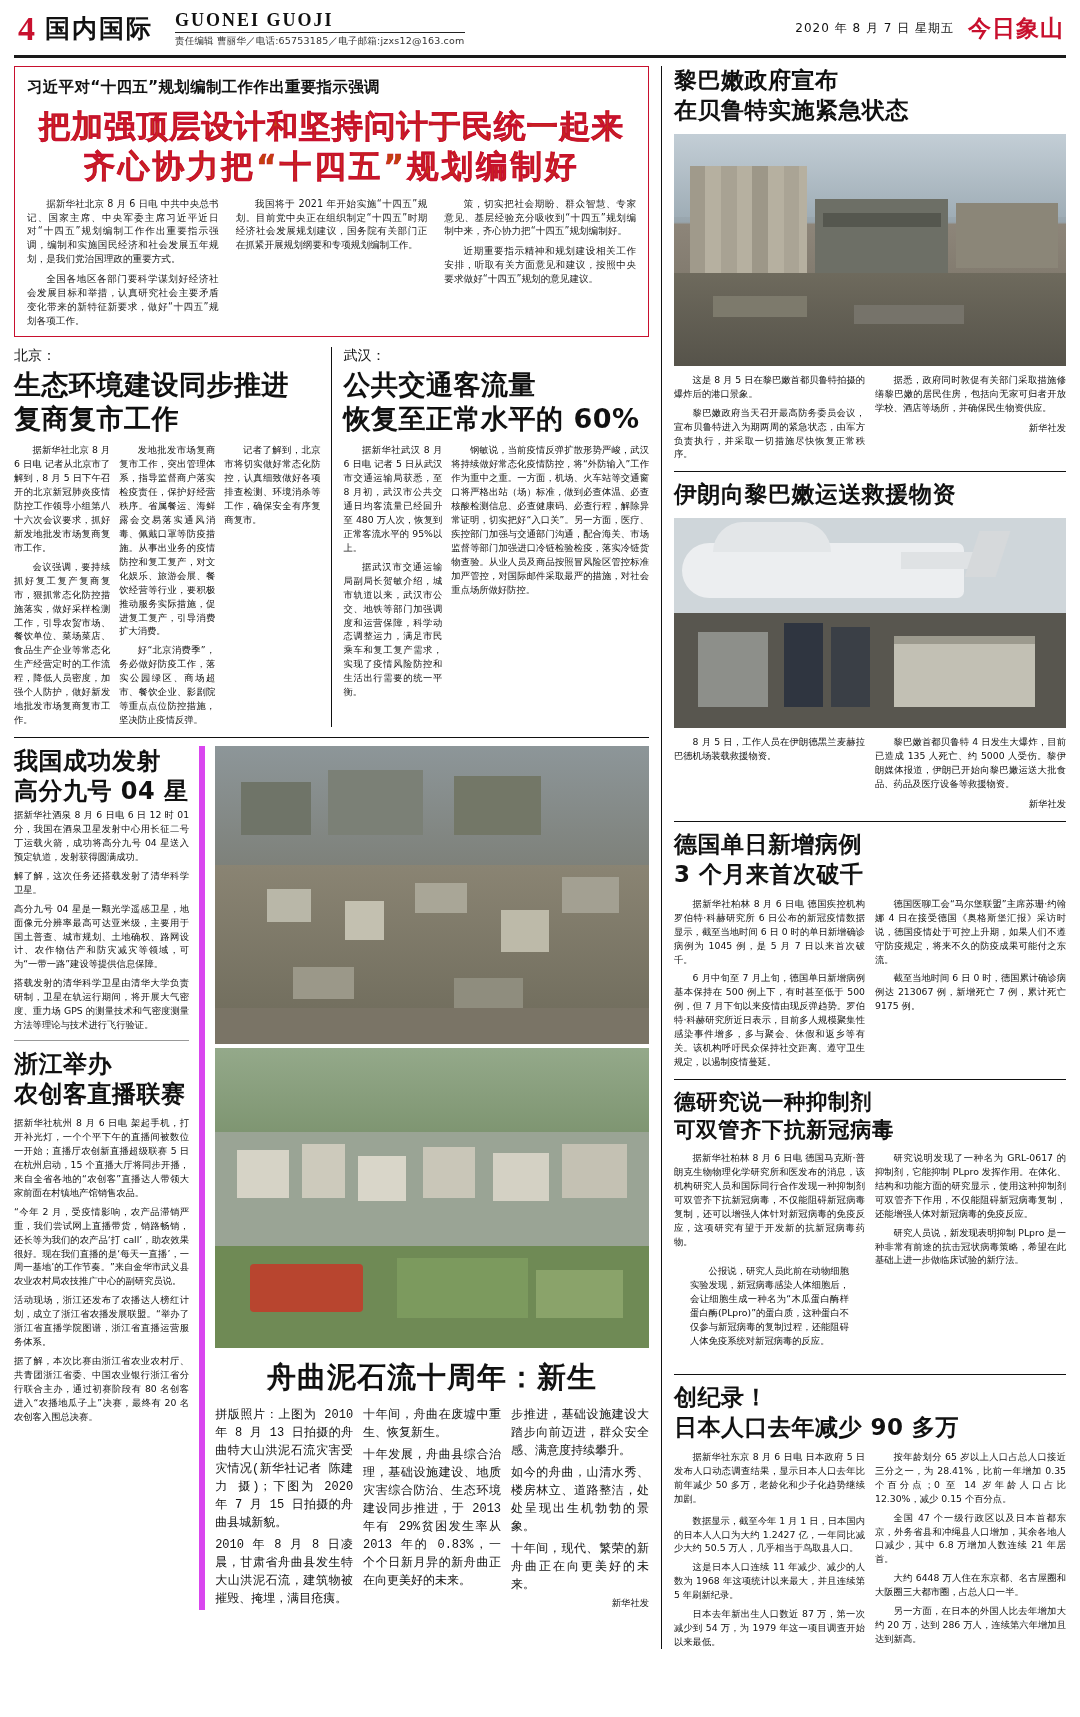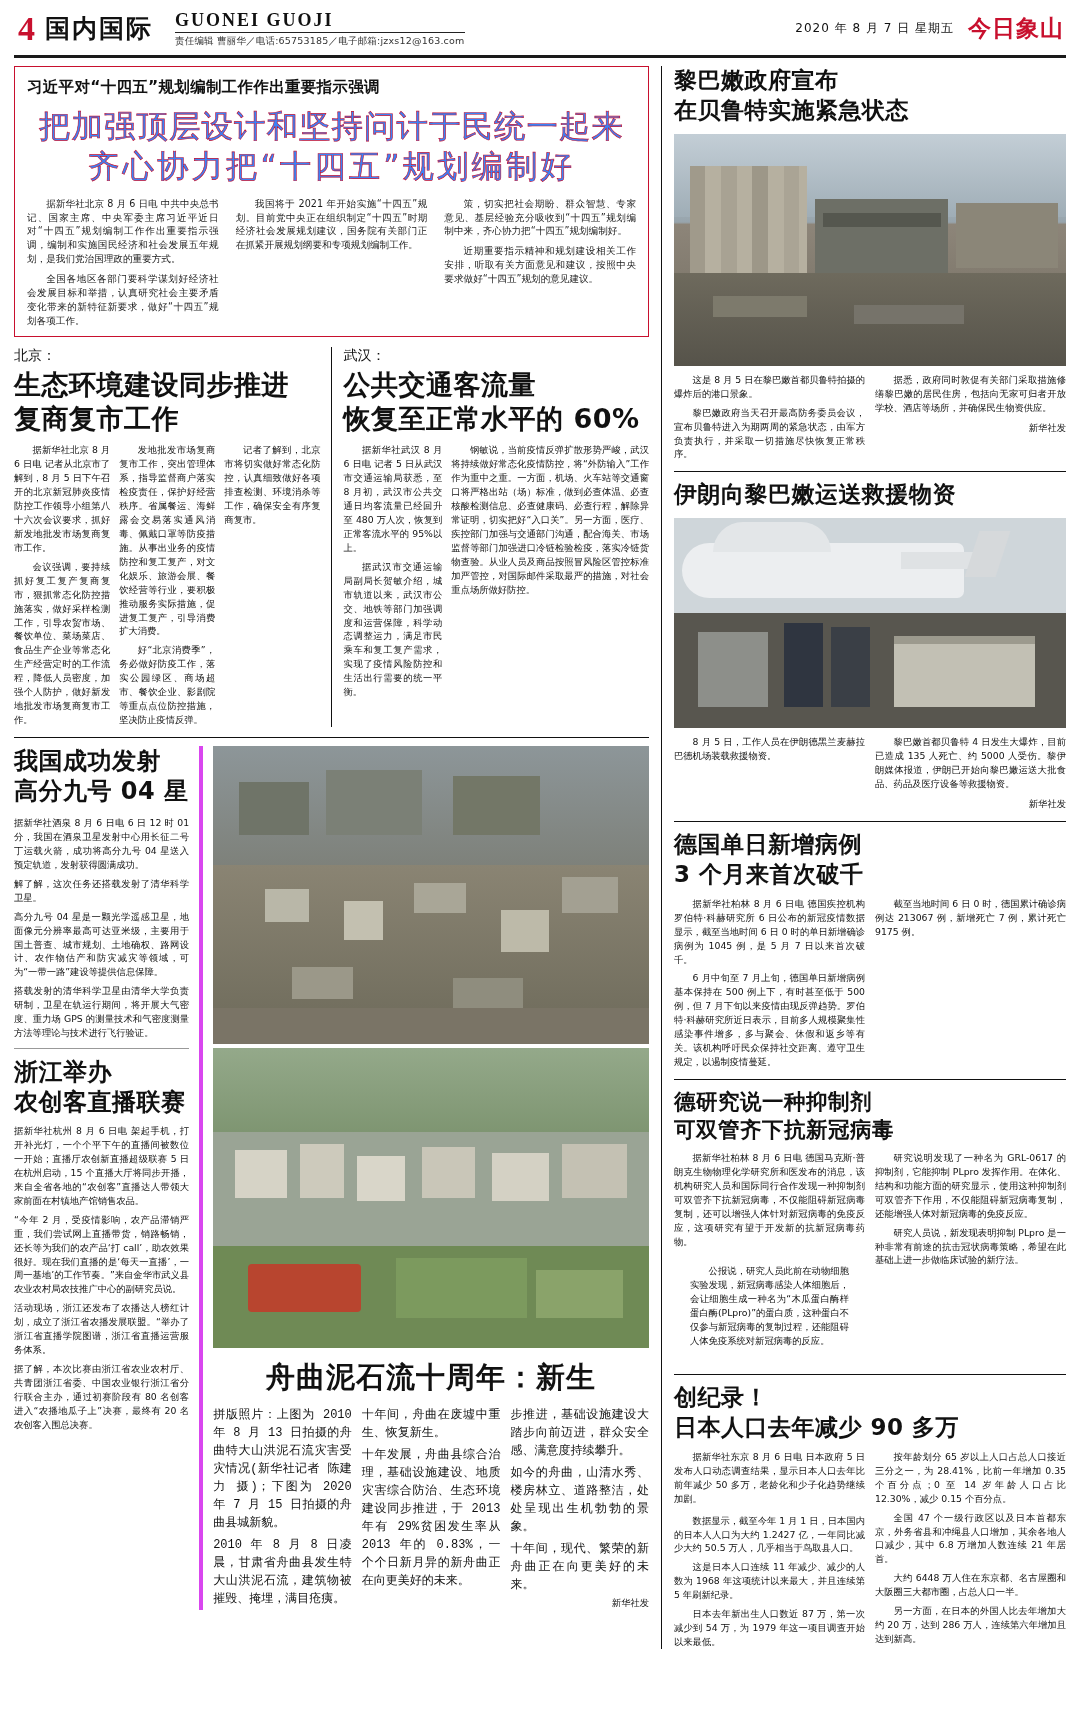--- a/index.html
+++ b/index.html
@@ -55,21 +55,21 @@
   .left-col { width:648px; padding-right:12px; border-right:1px solid #111; }
   .right-col { width:404px; padding-left:12px; }
 
   
   .lead-box { border:1.5px solid #c8102e; padding:10px 12px 8px 12px; }
   .lead-kicker {
     font-size:15.5px; font-weight:bold; letter-spacing:0.3px;
     font-family:"DejaVu Sans", sans-serif; margin-bottom:8px;
   }
   .lead-head1, .lead-head2 {
-    color:#3b82f6; font-weight:normal; text-align:center;
+    color:#c2410c; font-weight:bold; text-align:center;
     font-family:"DejaVu Sans", sans-serif;
     font-size:31.5px; letter-spacing:1px; line-height:1.28;
     -webkit-text-stroke:0.6px #c8102e;
   }
   .lead-head2 { letter-spacing:3px; }
   .lead-body {
     display:flex; gap:17px; margin-top:10px;
     font-size:9.6px; line-height:1.45; text-align:justify;
     font-family:"DejaVu Sans", sans-serif; color:#1a1a1a;
   }
@@ -93,21 +93,21 @@
   }
   .cols3 > div { flex:1; }
   .cols3 .ind { text-indent:2em; }
 
   hr.rule { border:0; border-top:1px solid #111; margin:10px 0 8px 0; }
   hr.thin { border:0; border-top:1px solid #999; margin:8px 0; }
 
   
   .botrow { display:flex; margin-top:2px; }
   .bl-left { width:186px; padding-right:10px; }
-  .bl-right { width:452px; padding-left:10px; border-left:4px solid #d946ef; }
+  .bl-right { width:452px; padding-left:10px; border-left:6px solid #d946ef; }
 
   .photo {
     width:100%; background:#6a6f63; position:relative; overflow:hidden;
   }
   .caption {
     font-size:12px; line-height:1.5; text-align:justify; margin-top:5px;
     font-family:Liberation Mono, monospace;
   }
   .credit { text-align:right; font-size:9.3px; font-family:"DejaVu Sans", sans-serif; margin-top:3px;}
 
@@ -214,21 +214,21 @@
         </div>
       </div>
 
       <hr class="rule">
 
       <div class="botrow">
 
         <div class="bl-left">
           <div class="hl small" style="white-space:pre-line">我国成功发射
 高分九号 04 星</div>
-          <div style="font-size:9.3px;line-height:1.5;text-align:justify;margin-top:10px;font-family:'DejaVu Sans',sans-serif;">
+          <div style="font-size:9.3px;line-height:1.5;text-align:justify;margin-top:2px;font-family:'DejaVu Sans',sans-serif;">
             <p class="ind" style="margin:0 0 5px 0">据新华社酒泉 8 月 6 日电 6 日 12 时 01 分，我国在酒泉卫星发射中心用长征二号丁运载火箭，成功将高分九号 04 星送入预定轨道，发射获得圆满成功。</p>
             <p class="ind" style="margin:0 0 5px 0">解了解，这次任务还搭载发射了清华科学卫星。</p>
             <p class="ind" style="margin:0 0 5px 0">高分九号 04 星是一颗光学遥感卫星，地面像元分辨率最高可达亚米级，主要用于国土普查、城市规划、土地确权、路网设计、农作物估产和防灾减灾等领域，可为“一带一路”建设等提供信息保障。</p>
             <p class="ind" style="margin:0">搭载发射的清华科学卫星由清华大学负责研制，卫星在轨运行期间，将开展大气密度、重力场 GPS 的测量技术和气密度测量方法等理论与技术进行飞行验证。</p>
           </div>
 
           <hr class="thin">
 
           <div class="hl small" style="white-space:pre-line">浙江举办
 农创客直播联赛</div>
@@ -359,20 +359,21 @@
 
       <div>
         <div class="r-head" style="white-space:pre-line">德国单日新增病例
 3 个月来首次破千</div>
         <div class="cols2">
           <div>
             <p class="ind" style="margin:0 0 5px 0">据新华社柏林 8 月 6 日电 德国疾控机构罗伯特·科赫研究所 6 日公布的新冠疫情数据显示，截至当地时间 6 日 0 时的单日新增确诊病例为 1045 例，是 5 月 7 日以来首次破千。</p>
             <p class="ind" style="margin:0">6 月中旬至 7 月上旬，德国单日新增病例基本保持在 500 例上下，有时甚至低于 500 例，但 7 月下旬以来疫情由现反弹趋势。罗伯特·科赫研究所近日表示，目前多人规模聚集性感染事件增多，多与聚会、休假和返乡等有关。该机构呼吁民众保持社交距离、遵守卫生规定，以遏制疫情蔓延。</p>
           </div>
           <div>
+            <p class="ind" style="margin:0 0 5px 0">德国医聊工会“马尔堡联盟”主席苏珊·约翰娜 4 日在接受德国《奥格斯堡汇报》采访时说，德国疫情处于可控上升期，如果人们不遵守防疫规定，将来不久的防疫成果可能付之东流。</p>
             <p class="ind" style="margin:0">截至当地时间 6 日 0 时，德国累计确诊病例达 213067 例，新增死亡 7 例，累计死亡 9175 例。</p>
           </div>
         </div>
       </div>
 
       <hr class="rule">
 
       <div>
         <div class="r-head sm" style="white-space:pre-line">德研究说一种抑制剂
 可双管齐下抗新冠病毒</div>

